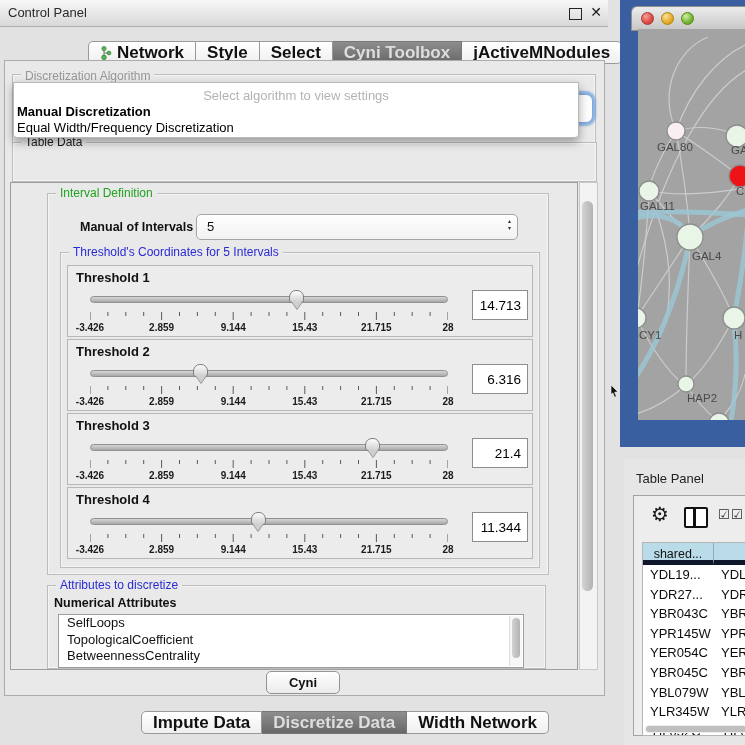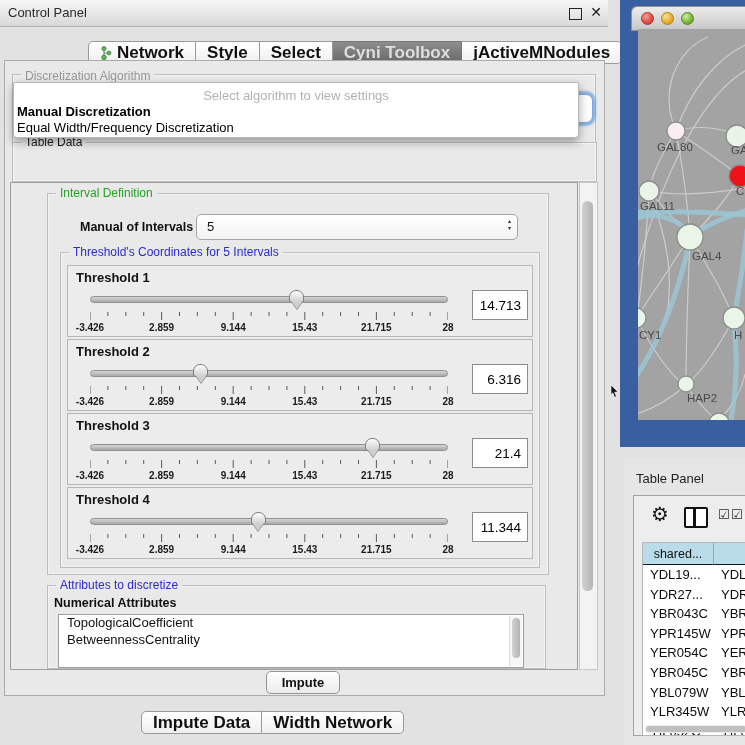--- a/index.html
+++ b/index.html
@@ -103,21 +103,21 @@
   #cursor{left:610px;top:384px;width:10px;height:13px;z-index:8;}
 
   #table-panel{left:624px;top:447px;width:125px;height:298px;background:#e6e6e6;margin-top:12px;}
   #tp-title{position:absolute;left:12px;top:12px;font-size:13px;color:#222;}
   #tp-inner{position:absolute;left:9px;top:36px;width:120px;height:239px;border:1px solid #a2a2a2;background:#ededed;}
   #tp-gear{position:absolute;left:17px;top:6px;font-size:20px;color:#161616;}
   #tp-split{position:absolute;left:50px;top:11px;width:20px;height:17px;border:2.5px solid #111;border-radius:2px;background:#fff;}
   #tp-split:after{content:"";position:absolute;left:7px;top:0;width:2.5px;height:100%;background:#111;}
   .tp-check{position:absolute;top:11px;font-size:13px;color:#2a2a2a;}
   #tp-table{position:absolute;left:8px;top:46px;width:110px;height:192px;background:#fff;border:1px solid #b5b5b5;overflow:hidden;}
-  .th-cell{position:absolute;top:0;height:22px;border-right:1px solid #8fa9b5;border-bottom:1px solid #0f172a;
+  .th-cell{position:absolute;top:0;height:22px;border-right:1px solid #8fa9b5;border-bottom:5px solid #0f172a;
     font-size:12.5px;color:#111;box-sizing:border-box;line-height:22px;}
   .tp-row{position:absolute;left:0;width:200px;height:19.6px;font-size:13px;color:#0c0c0c;line-height:19.6px;white-space:nowrap;}
   .tp-c1{position:absolute;left:7px;}
   .tp-c2{position:absolute;left:78px;}
   #tp-hscroll{position:absolute;left:2px;bottom:2px;width:104px;height:8px;background:#eee;border-radius:4px;}
   #tp-hscroll .ht{position:absolute;left:1px;top:1px;width:100px;height:6px;border-radius:3px;background:#bfbfbf;}
 </style>
 </head>
 <body>
 
@@ -346,42 +346,46 @@
               </div>
             </div>
         </div>
       </div>
 
       <div class="abs groupbox" id="attr-group">
         <span class="grouptitle gt-blue">Attributes to discretize</span>
         <span id="attr-label">Numerical Attributes</span>
         <div id="attr-list">
           <div id="attr-items">
+              <div class="item">SelfLoops</div>
               <div class="item">TopologicalCoefficient</div>
               <div class="item">BetweennessCentrality</div>
             </div>
           <div id="attr-scroll">
               <div class="vthumb"></div>
             </div>
         </div>
       </div>
 
     </div>
 
     <div class="abs vscroll" style="left:579px;top:182px;width:17px;height:486px;">
       <div class="vthumb" style="left:2px;top:18px;width:11px;height:390px;"></div>
     </div>
 
     <div class="abs" id="apply-btn">
-      <span>Impute</span>
+      <span>Cyni</span>
     </div>
 
     <div class="abs" id="bottom-tabs">
         <div class="seg">
           <span>Impute Data</span>
+        </div>
+        <div class="seg sel">
+          <span>Discretize Data</span>
         </div>
         <div class="seg">
           <span>Width Network</span>
         </div>
       </div>
   </div>
 
   <div class="abs" id="desktop"></div>
 
   <div class="abs" id="net-titlebar">

